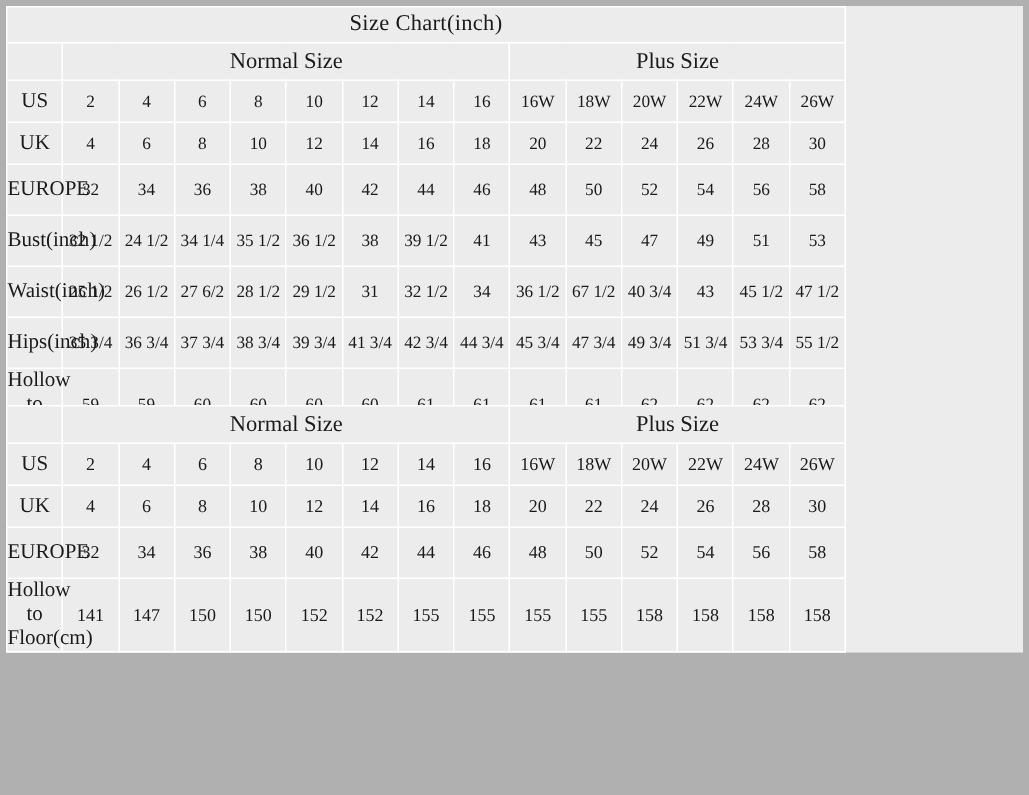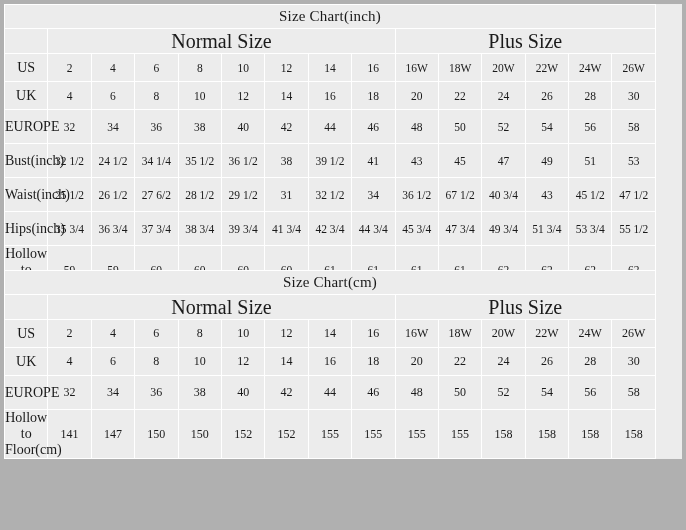--- a/index.html
+++ b/index.html
@@ -18,41 +18,41 @@
     left: 4px;
     width: 678px;
     background: #ececec;
     box-sizing: border-box;
   }
   #chart-inch { top: 4px; }
   #chart-cm { top: 270px; }
 
   table.size-table {
     border-collapse: collapse;
-    width: 652px;
+    width: 560px;
     table-layout: fixed;
     background: #ececec;
   }
   table.size-table td,
   table.size-table th {
     border: 1px solid #ffffff;
     text-align: center;
     vertical-align: middle;
     font-weight: normal;
     color: #1a1a1a;
     background: #ececec;
     padding: 0;
   }
   .title-cell {
     font-size: 15px;
     height: 23px;
     letter-spacing: .2px;
   }
   .group-cell {
-    font-size: 20px;
+    font-size: 15px;
     height: 24px;
   }
   .rowlabel {
     font-size: 14px;
     width: 142px;
   }
   .datacell {
     font-size: 11.5px;
   }
   .r-normal { height: 28px; }
@@ -194,23 +194,20 @@
         <td class="datacell">62</td>
       </tr>
     </tbody>
   </table>
 </div>
 
 <div class="chart-wrap" id="chart-cm">
   <table class="size-table cm">
     <tbody>
       <tr>
-        <td class="title-cell" colspan="15">Size Chart(cm)</td>
-      </tr>
-      <tr>
         <td class="blank"></td>
         <td class="group-cell" colspan="8">Normal Size</td>
         <td class="group-cell" colspan="6">Plus Size</td>
       </tr>
       <tr class="r-normal">
         <td class="rowlabel">US</td>
         <td class="datacell">2</td>
         <td class="datacell">4</td>
         <td class="datacell">6</td>
         <td class="datacell">8</td>

